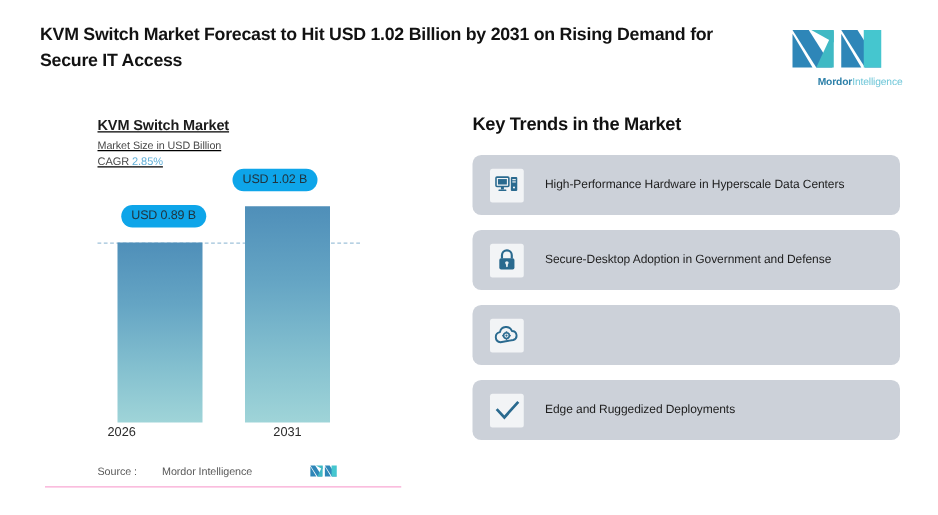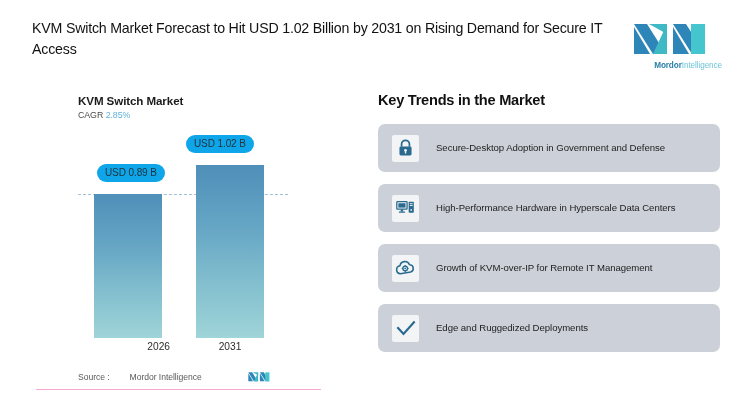--- a/index.html
+++ b/index.html
@@ -11,36 +11,37 @@
   }
   .page { position: relative; width: 750px; height: 412px; background: #ffffff; }
 
   
   .header {
     position: absolute; left: 0; top: 0; width: 750px; height: 78px;
     display: flex; align-items: flex-start; justify-content: space-between;
     padding: 18px 28px 0 32px;
   }
   .headline {
-    font-size: 14.2px; font-weight: normal; color: #121212;
+    font-size: 14.2px; font-weight: bold; color: #121212;
     line-height: 1.45; letter-spacing: -0.2px; max-width: 590px;
   }
   .brand-logo { display: flex; flex-direction: column; align-items: center; margin-top: 2px; }
   .brand-mark { width: 74px; height: 36px; display: block; }
   .brand-word {
     margin-top: 5px; font-size: 8.2px; letter-spacing: -0.1px;
     white-space: nowrap; color: #3aa0c8;
   }
   .brand-word b { color: #2b7fa8; font-weight: bold; padding-left: 36px; }
   .brand-word span { color: #6ec6d8; }
 
   
   .chart-card {
     position: absolute; left: 36px; top: 86px; width: 285px; height: 290px;
     background: #ffffff;
+    text-decoration: underline;
   }
   .chart-title { font-size: 11.6px; font-weight: bold; color: #1b1b1b; letter-spacing: -0.1px; }
   .chart-sub { margin-top: 4px; font-size: 8.6px; color: #4a4a4a; letter-spacing: -0.05px; }
   .chart-cagr { margin-top: 3px; font-size: 8.8px; color: #4a4a4a; letter-spacing: -0.05px; }
   .chart-cagr .val { color: #63b0d8; }
   .chart-head { padding: 8px 0 0 42px; }
 
   .plot { position: absolute; left: 0; top: 62px; width: 285px; height: 190px; }
   .gridline {
     position: absolute; left: 42px; top: 46px; width: 210px; height: 0;
@@ -55,21 +56,21 @@
   .bar-pill {
     position: absolute; background: #0ea5e9; border-radius: 9px;
     padding: 3px 8px 4px; font-size: 10px; color: #20343f;
     white-space: nowrap; letter-spacing: -0.1px;
   }
   .pill-2026 { left: 61px; top: 16px; }
   .pill-2031 { left: 150px; top: -13px; }
 
   .axis-labels { position: absolute; left: 0; top: 255px; width: 285px; height: 18px; }
   .axis-label { position: absolute; font-size: 10.2px; color: #2b2b2b; }
-  .ax-2026 { left: 66px; width: 68px; text-align: right; }
+  .ax-2026 { left: 50px; width: 68px; text-align: left; }
   .ax-2031 { left: 160px; width: 68px; text-align: center; }
 
   .source-row {
     position: absolute; left: 0; top: 278px; width: 285px; height: 26px;
     display: flex; align-items: center; padding-left: 42px;
     border-bottom: 1px solid #f9a8d4;
   }
   .source-text { font-size: 8.6px; color: #5a5a5a; letter-spacing: -0.05px; }
   .source-mark { margin-left: 46px; width: 22px; height: 13px; display: block; }
 
@@ -110,20 +111,21 @@
         <polygon points="58,4 72,4 72,34 58,34" fill="#45c6cf"></polygon>
       </svg>
       <div class="brand-word"><b>Mordor</b><span>Intelligence</span></div>
     </div>
   </div>
 
   <div class="chart-card">
 
     <div class="chart-head">
       <div class="chart-title">KVM Switch Market</div>
+      <div class="chart-sub">Market Size in USD Billion</div>
       <div class="chart-cagr">
         <span>CAGR</span>
         <span class="val">2.85%</span>
       </div>
     </div>
 
     <div class="plot">
       <div class="gridline"></div>
 
       <div class="bar bar-2026"></div>
@@ -151,59 +153,58 @@
         <polygon points="58,4 72,4 72,34 58,34" fill="#45c6cf"></polygon>
       </svg>
     </div>
   </div>
 
   <div class="trends">
     <div class="trends-title">Key Trends in the Market</div>
 
     <div class="trend-card">
       <span class="trend-icon">
-        <svg width="17" height="18" viewBox="0 0 20 22">
-          <path d="M5.2 9.5 V6.4 a4.8 4.8 0 0 1 9.6 0 V9.5" fill="none" stroke="#2a6a8f" stroke-width="2.1"></path>
-          <rect x="2.6" y="9.2" width="14.8" height="11" rx="1.8" fill="#2a6a8f"></rect>
-          <circle cx="10" cy="13.8" r="1.7" fill="#eef2f5"></circle>
-          <rect x="9.2" y="14.4" width="1.7" height="3.6" rx=".8" fill="#eef2f5"></rect>
-        </svg>
-      </span>
-      <span class="trend-text">Secure-Desktop Adoption in Government and Defense</span>
-    </div>
-
-    <div class="trend-card">
-      <span class="trend-icon">
         <svg width="19" height="16" viewBox="0 0 24 20">
           <rect x="1" y="2" width="13" height="9.5" rx="1" fill="none" stroke="#2a6a8f" stroke-width="1.6"></rect>
           <rect x="3" y="4" width="9" height="5.5" fill="#2a6a8f"></rect>
           <rect x="6" y="12" width="3" height="2.5" fill="#2a6a8f"></rect>
           <rect x="3.5" y="14.5" width="8" height="1.6" rx=".6" fill="#2a6a8f"></rect>
           <rect x="16" y="2" width="6.5" height="14" rx="1" fill="#2a6a8f"></rect>
           <rect x="17.5" y="4" width="3.5" height="1.2" fill="#eef2f5"></rect>
           <rect x="17.5" y="6.3" width="3.5" height="1.2" fill="#eef2f5"></rect>
           <circle cx="19.2" cy="12.5" r="1.1" fill="#eef2f5"></circle>
         </svg>
       </span>
       <span class="trend-text">High-Performance Hardware in Hyperscale Data Centers</span>
     </div>
 
     <div class="trend-card">
       <span class="trend-icon">
+        <svg width="17" height="18" viewBox="0 0 20 22">
+          <path d="M5.2 9.5 V6.4 a4.8 4.8 0 0 1 9.6 0 V9.5" fill="none" stroke="#2a6a8f" stroke-width="2.1"></path>
+          <rect x="2.6" y="9.2" width="14.8" height="11" rx="1.8" fill="#2a6a8f"></rect>
+          <circle cx="10" cy="13.8" r="1.7" fill="#eef2f5"></circle>
+          <rect x="9.2" y="14.4" width="1.7" height="3.6" rx=".8" fill="#eef2f5"></rect>
+        </svg>
+      </span>
+      <span class="trend-text">Secure-Desktop Adoption in Government and Defense</span>
+    </div>
+
+    <div class="trend-card">
+      <span class="trend-icon">
         <svg width="21" height="16" viewBox="0 0 26 20">
           <path d="M6.6 17.2 a5.1 5.1 0 0 1 -.5 -10.1 a6.2 6.2 0 0 1 11.9 -1.1 a4.6 4.6 0 0 1 1.4 9 Z" fill="none" stroke="#2a6a8f" stroke-width="1.9" stroke-linejoin="round"></path>
           <circle cx="12.6" cy="10.6" r="2.9" fill="none" stroke="#2a6a8f" stroke-width="1.6"></circle>
           <circle cx="12.6" cy="10.6" r="1.1" fill="#2a6a8f"></circle>
           <rect x="11.9" y="6.3" width="1.5" height="1.9" fill="#2a6a8f"></rect>
           <rect x="11.9" y="13" width="1.5" height="1.9" fill="#2a6a8f"></rect>
           <rect x="8.3" y="9.9" width="1.9" height="1.5" fill="#2a6a8f"></rect>
           <rect x="15" y="9.9" width="1.9" height="1.5" fill="#2a6a8f"></rect>
         </svg>
       </span>
-      <span class="trend-text">Growth of KVM-over-IP for Remote IT Management</span>
     </div>
 
     <div class="trend-card">
       <span class="trend-icon">
         <svg width="20" height="17" viewBox="0 0 24 20">
           <path d="M2.5 9.5 L9 16.5 L21.5 2.5" fill="none" stroke="#2a6a8f" stroke-width="2.6" stroke-linecap="square"></path>
         </svg>
       </span>
       <span class="trend-text">Edge and Ruggedized Deployments</span>
     </div>

